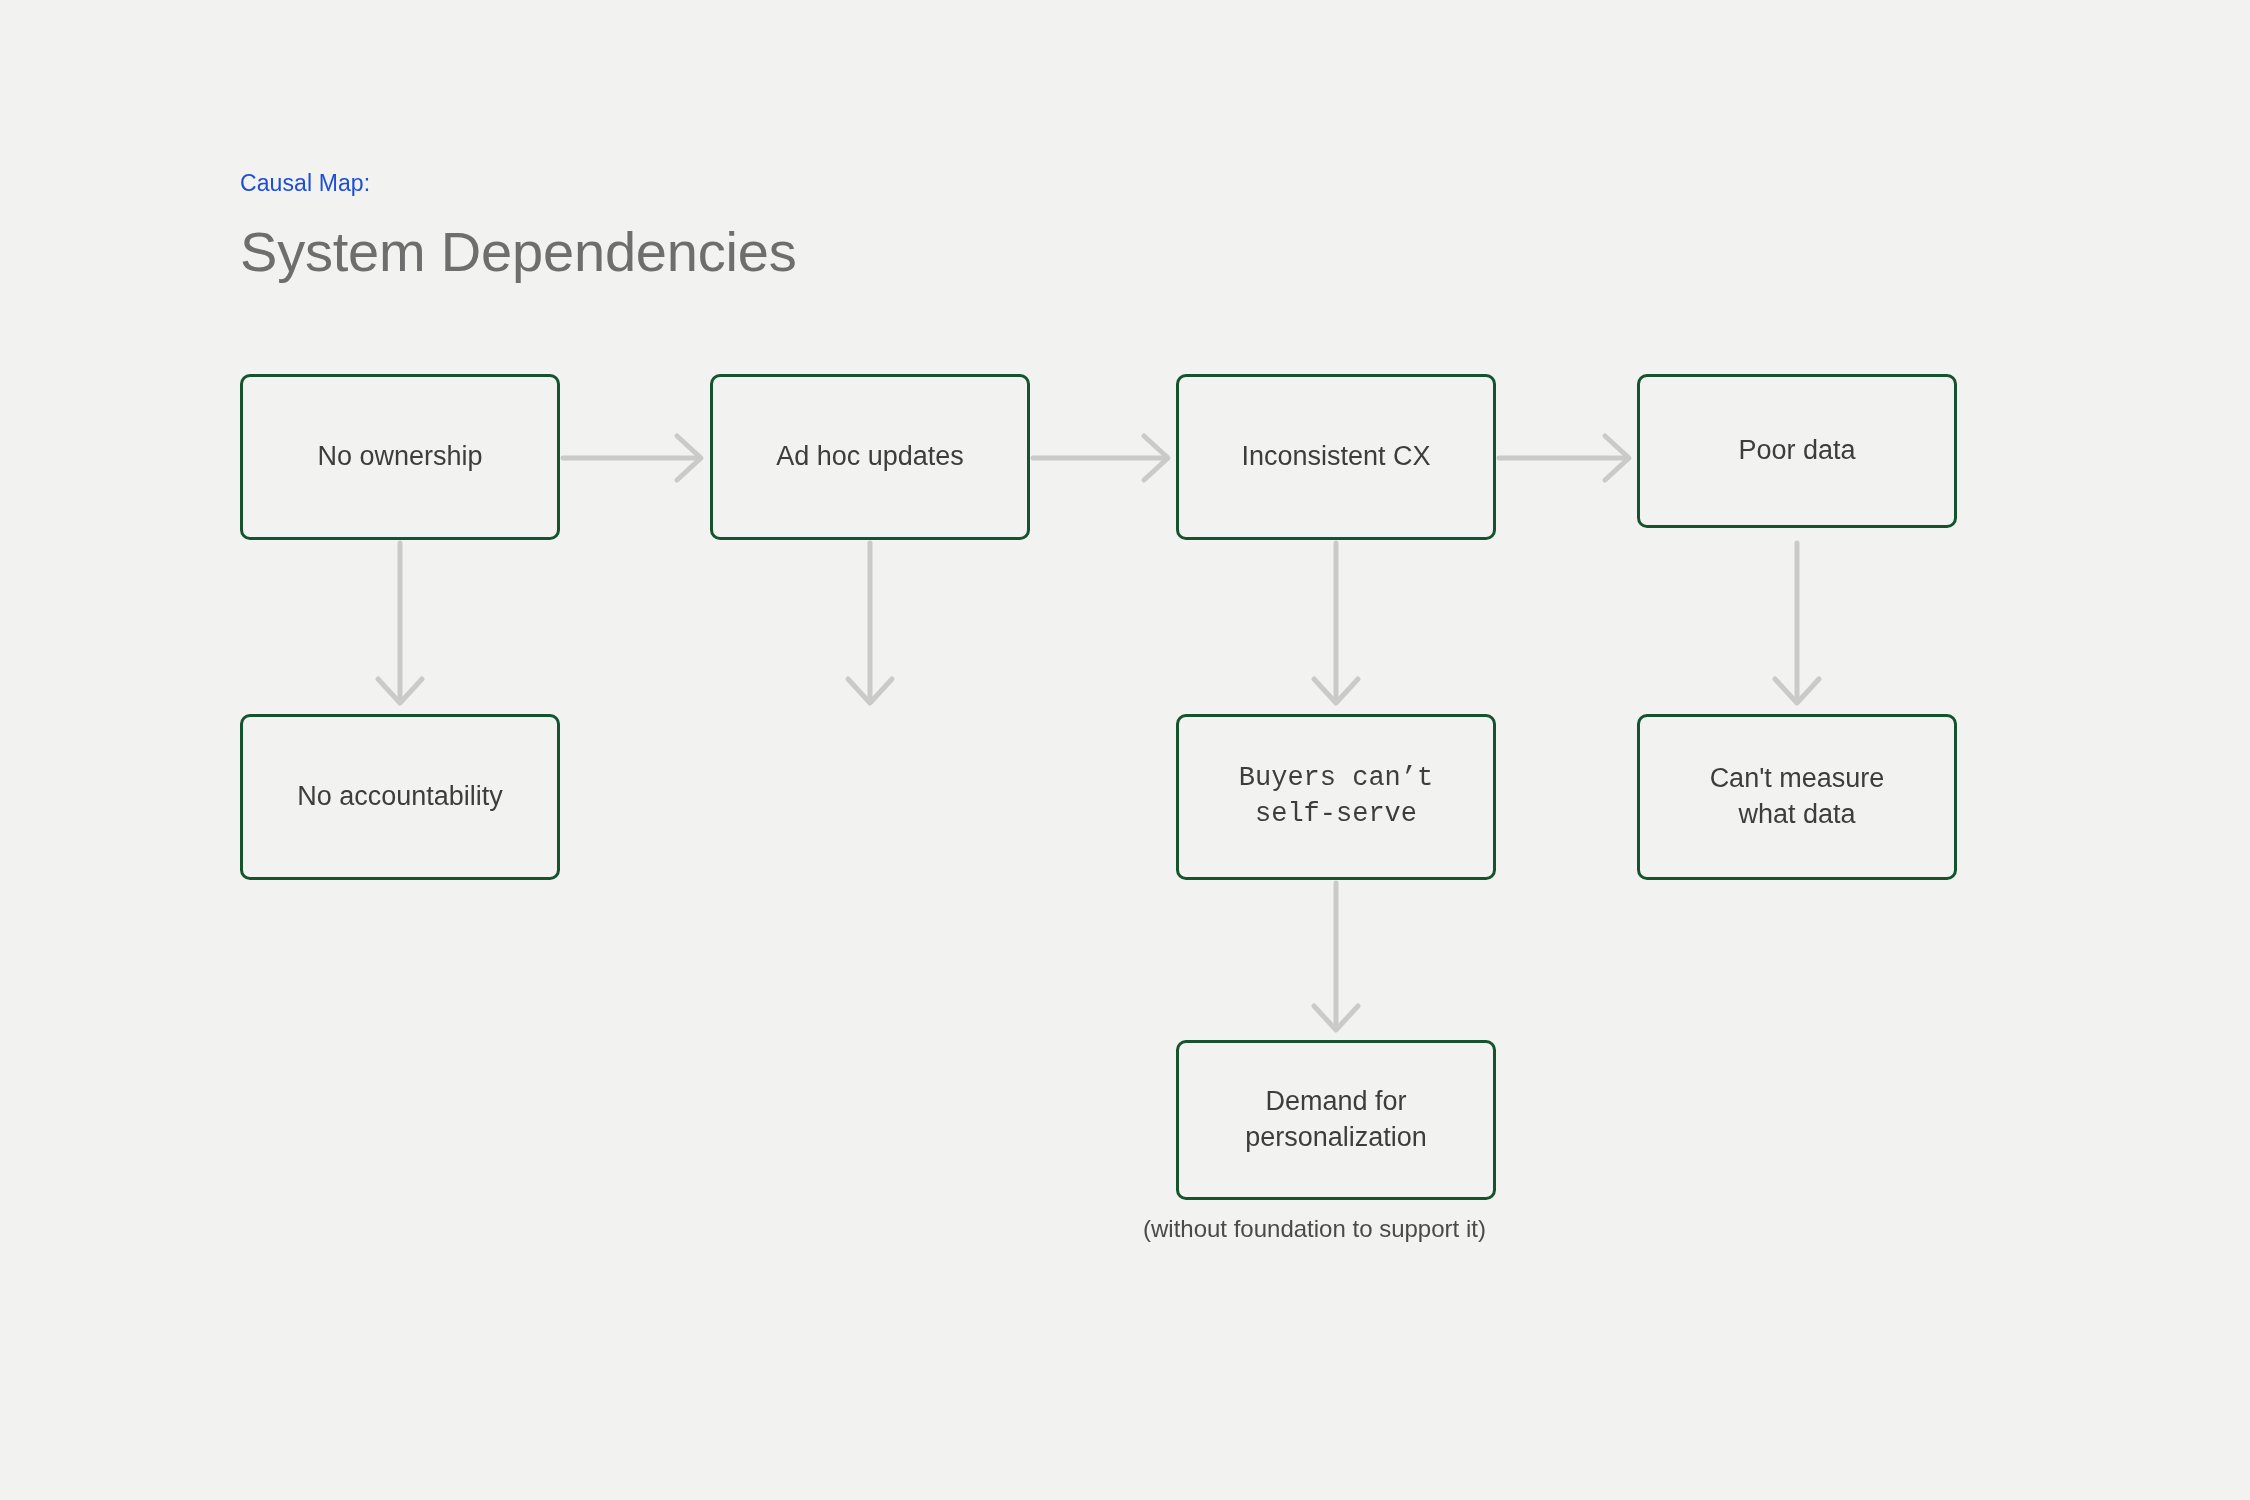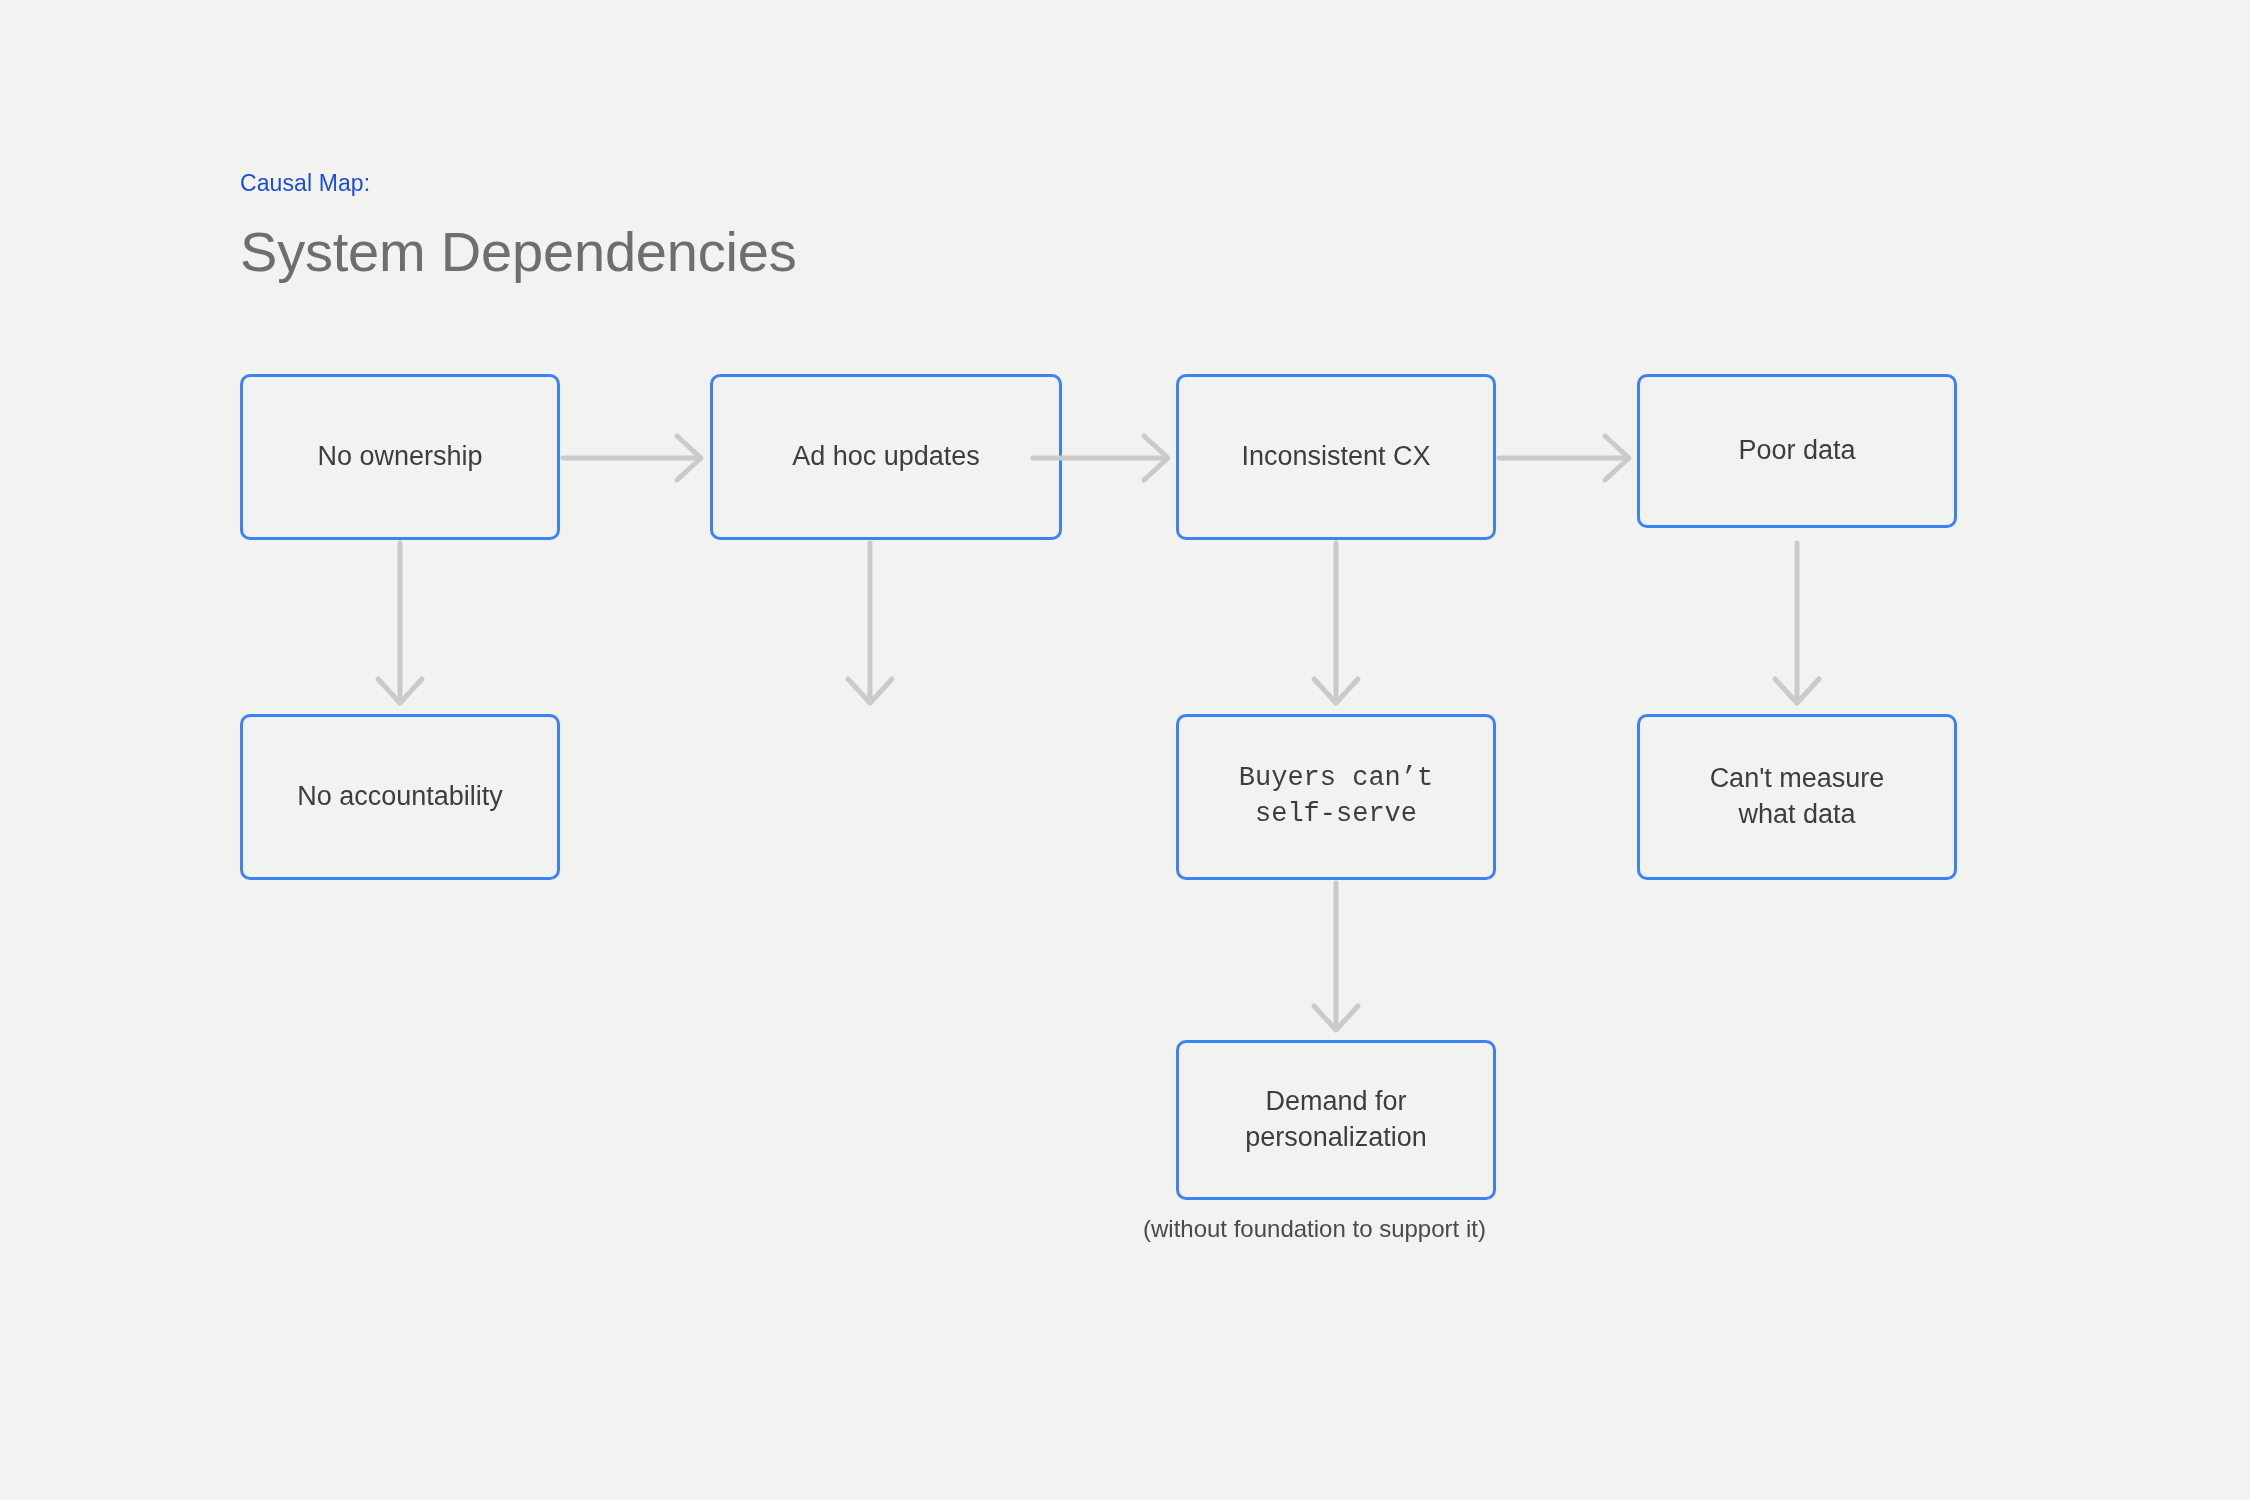--- a/index.html
+++ b/index.html
@@ -34,21 +34,21 @@
     font-weight: 400;
     letter-spacing: -0.2px;
     margin-top: 22px;
     line-height: 1.15;
   }
 
   
   .node {
     position: absolute;
     box-sizing: border-box;
-    border: 3px solid #3b82f6;
+    border: 3px solid #14532d;
     border-radius: 10px;
     background: #f2f2f1;
     display: flex;
     align-items: center;
     justify-content: center;
     text-align: center;
     color: #3d3d3d;
     font-size: 27px;
     line-height: 1.32;
     padding: 0 14px;
@@ -86,21 +86,21 @@
 
   <div id="header">
     <div class="eyebrow">Causal Map:</div>
     <div class="title">System Dependencies</div>
   </div>
 
   <div class="node" style="left:240px; top:374px; width:320px; height:166px;">
     <span>No ownership</span>
   </div>
 
-  <div class="node" style="left:710px; top:374px; width:352px; height:166px;">
+  <div class="node" style="left:710px; top:374px; width:320px; height:166px;">
     <span>Ad hoc updates</span>
   </div>
 
   <div class="node" style="left:1176px; top:374px; width:320px; height:166px;">
     <span>Inconsistent CX</span>
   </div>
 
   <div class="node" style="left:1637px; top:374px; width:320px; height:154px;">
     <span>Poor data</span>
   </div>

